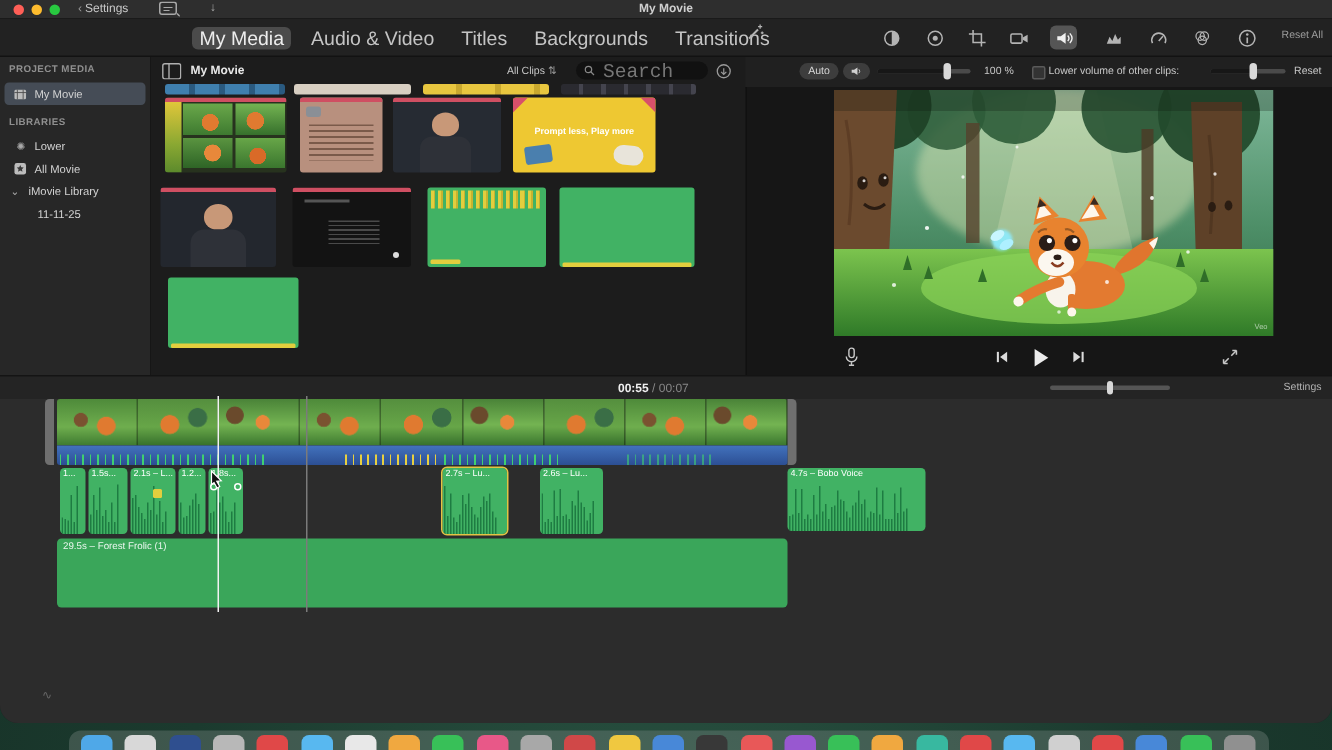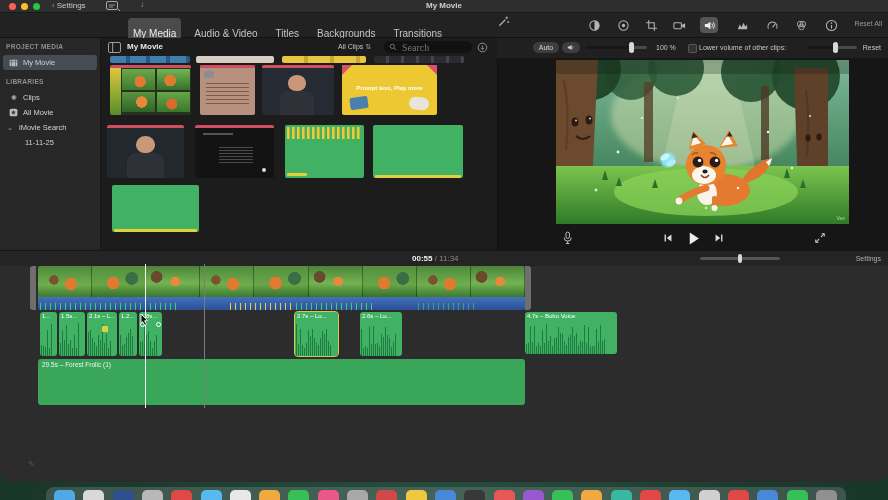--- a/index.html
+++ b/index.html
@@ -14,21 +14,21 @@
   .titlebar{position:absolute;left:0;top:0;right:0;height:12px;background:#2e2e2e;border-bottom:1px solid #1a1a1a;}
   .tl{position:absolute;top:3px;width:7px;height:7px;border-radius:50%;}
   .tl.r{left:9px;background:#ff5f57}.tl.y{left:21px;background:#febc2e}.tl.g{left:33px;background:#28c840}
   .backbtn{position:absolute;left:52px;top:1px;font-size:8px;color:#c9c9c9;}
   .backbtn .chev{color:#9a9a9a;margin-right:2px;}
   .tbicon{position:absolute;top:1px;color:#a8a8a8;font-size:8px;}
   .wintitle{position:absolute;left:0;right:0;top:1px;text-align:center;font-size:8px;color:#cfcfcf;font-weight:bold;}
   
   .toolbar{position:absolute;left:0;top:13px;right:0;height:24px;background:#222222;border-bottom:1px solid #121212;}
   .tabs{position:absolute;left:128px;top:5px;display:flex;gap:8px;align-items:center;}
-  .tab{font-size:10px;color:#c4c4c4;padding:10px 5px;border-radius:4px;white-space:nowrap;}
+  .tab{font-size:13px;color:#c4c4c4;padding:0 5px;border-radius:4px;white-space:nowrap;}
   .tab.sel{background:#4b4b4b;color:#ededed;}
   .iconrow{position:absolute;top:4px;height:16px;}
   .ticon{position:absolute;width:18px;height:16px;display:flex;align-items:center;justify-content:center;border-radius:4px;}
   .ticon.sel{background:#555555;}
   .resetall{position:absolute;right:6px;top:7px;font-size:7px;color:#9b9b9b;}
   
   .volstrip{position:absolute;left:497px;top:38px;right:0;height:20px;background:#202020;border-bottom:1px solid #0f0f0f;}
   .pillbtn{position:absolute;top:4px;height:11px;background:#3d3d3d;border-radius:6px;color:#d6d6d6;
     font-size:7px;display:flex;align-items:center;justify-content:center;}
   .slider{position:absolute;top:8px;height:3px;background:#4a4a4a;border-radius:2px;}
@@ -43,22 +43,22 @@
     font-size:7.5px;color:#d2d2d2;padding-left:6px;box-sizing:border-box;}
   .srow.sel{background:#454c56;}
   .sic{width:10px;text-align:center;color:#a9a9a9;font-size:7px;flex:none;}
   
   .browser{position:absolute;left:101px;top:38px;width:396px;height:212px;background:#1c1c1c;}
   .bhead{position:absolute;left:0;top:0;right:0;height:18px;}
   .btitle{position:absolute;left:26px;top:4px;font-size:8px;font-weight:bold;color:#e8e8e8;}
   .allclips{position:absolute;left:237px;top:5px;font-size:7px;color:#c6c6c6;}
   .searchbox{position:absolute;left:283px;top:3px;width:88px;height:12px;background:#111;border-radius:7px;
     display:flex;align-items:center;gap:3px;padding:0 5px;box-sizing:border-box;}
-  .searchbox input{background:transparent;border:none;outline:none;color:#cfcfcf;font-size:10px;width:60px;
-    font-family:Liberation Serif, serif;}
+  .searchbox input{background:transparent;border:none;outline:none;color:#cfcfcf;font-size:13px;width:60px;
+    font-family:Liberation Mono, monospace;}
   .searchbox input::placeholder{color:#777;}
   .thumb{position:absolute;border-radius:2px;overflow:hidden;}
   .redbar{position:absolute;left:0;top:0;right:0;height:3px;background:#cf4f62;}
   .wave{position:absolute;left:1px;right:1px;bottom:1px;display:flex;align-items:flex-end;gap:1px;overflow:hidden;}
   .wave span{width:1px;flex:none;background:#1e7c42;}
   .greenclip{background:#41b264;}
   .ystrip{position:absolute;left:2px;bottom:2px;height:3px;background:#e2ce3e;border-radius:1px;}
   
   .viewer{position:absolute;left:497px;top:58px;right:0;height:192px;background:#161616;border-left:1px solid #101010;}
   .preview{position:absolute;left:58px;top:2px;width:293px;height:164px;background:#000;}
@@ -223,34 +223,34 @@
           <svg width="9" height="8" viewBox="0 0 14 12">
               <rect x="1" y="1" width="12" height="10" rx="1.5" fill="#bcbcbc"></rect>
               <path d="M1 4h12M4 1v10M10 1v10" stroke="#4a4a4a" stroke-width="0.9"></path>
             </svg>
         </span>
         <span>My Movie</span>
       </div>
       <div class="shead" style="top:40px">LIBRARIES</div>
       <div class="srow" style="top:52px">
         <span class="sic">✺</span>
-        <span>Clips</span>
+        <span>Lower</span>
       </div>
       <div class="srow" style="top:67px">
         <span class="sic">
           <svg width="9" height="9" viewBox="0 0 14 14">
               <rect x="1" y="1" width="12" height="12" rx="2.5" fill="#bcbcbc"></rect>
               <path d="M7 3.2l1.1 2.3 2.5.3-1.8 1.7.5 2.5L7 8.8 4.7 10l.5-2.5-1.8-1.7 2.5-.3z" fill="#3a3a3a"></path>
             </svg>
         </span>
         <span>All Movie</span>
       </div>
       <div class="srow" style="top:82px;padding-left:2px">
         <span class="sic">⌄</span>
-        <span>iMovie Search</span>
+        <span>iMovie Library</span>
       </div>
       <div class="srow" style="top:97px;padding-left:22px">
         <span>11-11-25</span>
       </div>
     </div>
 
     <div class="browser">
       <div class="bhead">
         <div class="abs" style="left:7px;top:4px">
           <svg width="13" height="11" viewBox="0 0 14 12">
@@ -535,21 +535,21 @@
         <div class="abs" style="right:62px">
           <svg width="12" height="12" viewBox="0 0 14 14">
               <path d="M2 12l4-4M12 2L8 6" stroke="#c8c8c8" stroke-width="1.2"></path>
               <path d="M2 12v-3.2M2 12h3.2M12 2v3.2M12 2H8.8" stroke="#c8c8c8" stroke-width="1.2"></path>
             </svg>
         </div>
       </div>
     </div>
 
     <div class="ttb">
-      <div class="timetext"><b>00:55</b><span> / </span><span>11:34</span></div>
+      <div class="timetext"><b>00:55</b><span> / </span><span>00:07</span></div>
       <div class="slider" style="left:700px;width:80px;top:6px;background:#555">
         <div class="knob" style="left:38px;top:-3px;width:4px;height:9px"></div>
       </div>
       <div class="settings">Settings</div>
     </div>
 
     <div class="timeline">
       <div class="endcap" style="left:30px;border-radius:3px 0 0 3px"></div>
       <div class="endcap" style="left:525px;border-radius:0 3px 3px 0"></div>
       <div class="fstrip">

